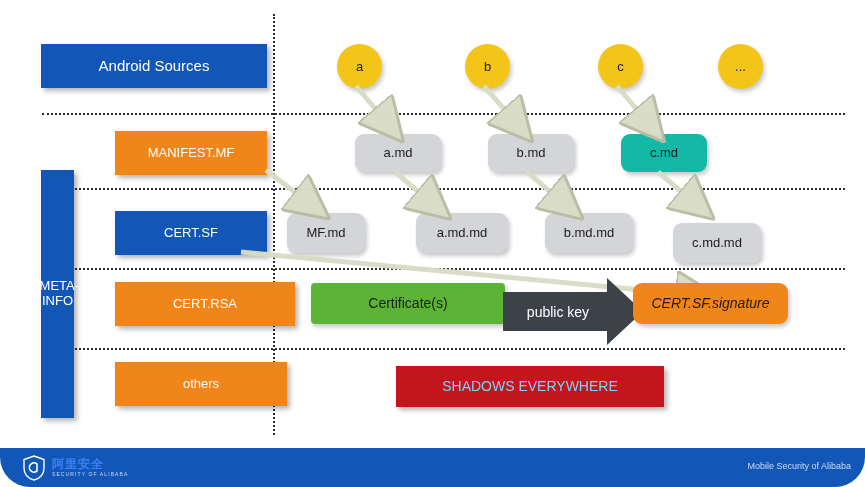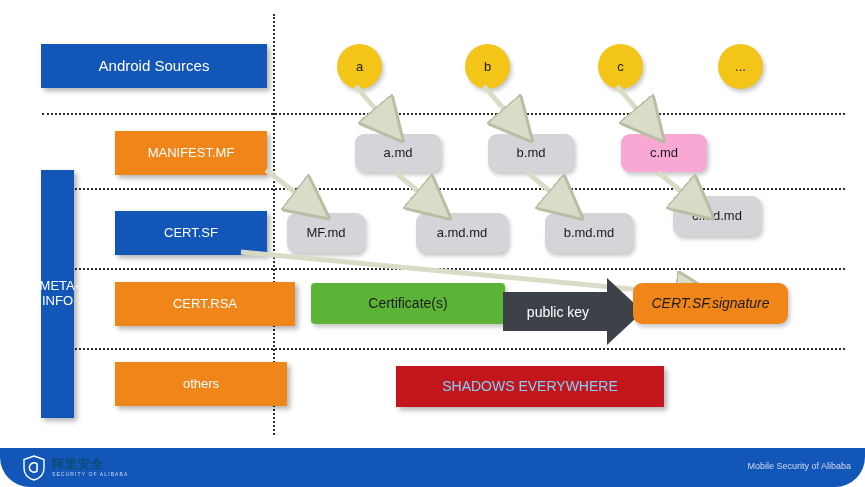--- a/index.html
+++ b/index.html
@@ -10,38 +10,38 @@
   .dotted-v{position:absolute;width:0;border-left:2px dotted #2b2b2b;}
 
   .box{position:absolute;display:flex;align-items:center;justify-content:center;
        text-align:center;box-sizing:border-box;line-height:1.15;}
 
   .blue{background:#1257b8;color:#ffffff;}
   .orange{background:#f08519;color:#ffffff;}
   .green{background:#5cb437;color:#1c1c1c;}
   .red{background:#c3161c;color:#7dd3fc;}
   .grey{background:#d4d5d8;color:#1c1c1c;border-radius:9px;}
-  .gold{background:#f9a8d4;color:#1c1c1c;border-radius:9px;}
+  .gold{background:#14b8a6;color:#1c1c1c;border-radius:9px;}
   .orange2{background:#f08519;color:#1c1c1c;border-radius:9px;}
 
   .shadowed{box-shadow:3px 3px 5px rgba(0,0,0,.30);}
   .shadow-soft{box-shadow:2px 3px 4px rgba(0,0,0,.22);}
 
   .circle{position:absolute;border-radius:50%;background:#f2c518;color:#1c1c1c;
           display:flex;align-items:center;justify-content:center;}
 
   .f15{font-size:15px;}
   .f14{font-size:14px;}
   .f13{font-size:13px;}
 
   svg.arrows{position:absolute;left:0;top:0;width:865px;height:441px;pointer-events:none;}
 
   #footer{position:absolute;left:0;top:448px;width:865px;height:39px;background:#1257b8;}
   .logo-shield{position:absolute;left:22px;top:455px;width:24px;height:26px;}
-  .logo-cn{position:absolute;left:52px;top:456px;color:#0c4a6e;font-size:12px;
+  .logo-cn{position:absolute;left:52px;top:456px;color:#3b82f6;font-size:12px;
            font-weight:bold;letter-spacing:1px;text-align:center;}
   .logo-en{position:absolute;left:52px;top:471px;color:#cfd9ee;font-size:5px;
            letter-spacing:1.1px;}
   .footer-right{position:absolute;right:14px;top:461px;color:#cdd9ef;font-size:9px;}
 </style>
 </head>
 <body>
 
 <div id="stage">
 
@@ -98,21 +98,21 @@
 
   <div class="box grey f13 shadow-soft" style="left:287px;top:213px;width:78px;height:40px;">
     <span>MF.md</span>
   </div>
   <div class="box grey f13 shadow-soft" style="left:416px;top:213px;width:92px;height:40px;">
     <span>a.md.md</span>
   </div>
   <div class="box grey f13 shadow-soft" style="left:545px;top:213px;width:88px;height:40px;">
     <span>b.md.md</span>
   </div>
-  <div class="box grey f13 shadow-soft" style="left:673px;top:196px;width:88px;height:40px;">
+  <div class="box grey f13 shadow-soft" style="left:673px;top:223px;width:88px;height:40px;">
     <span>c.md.md</span>
   </div>
 
   <div class="box green f14 shadow-soft" style="left:311px;top:283px;width:194px;height:41px;border-radius:4px;">
     <span>Certificate(s)</span>
   </div>
 
   <svg class="arrows" viewBox="0 0 865 441">
     <defs>
       <marker id="ah" markerWidth="9" markerHeight="9" refX="6" refY="4.5" orient="auto">

